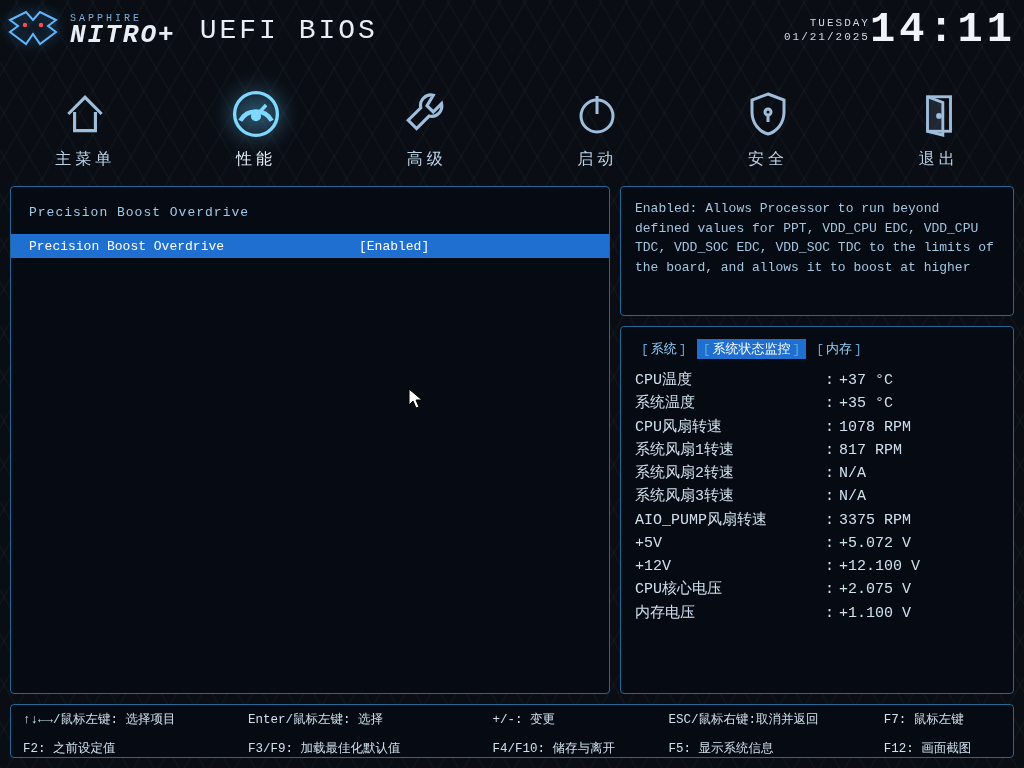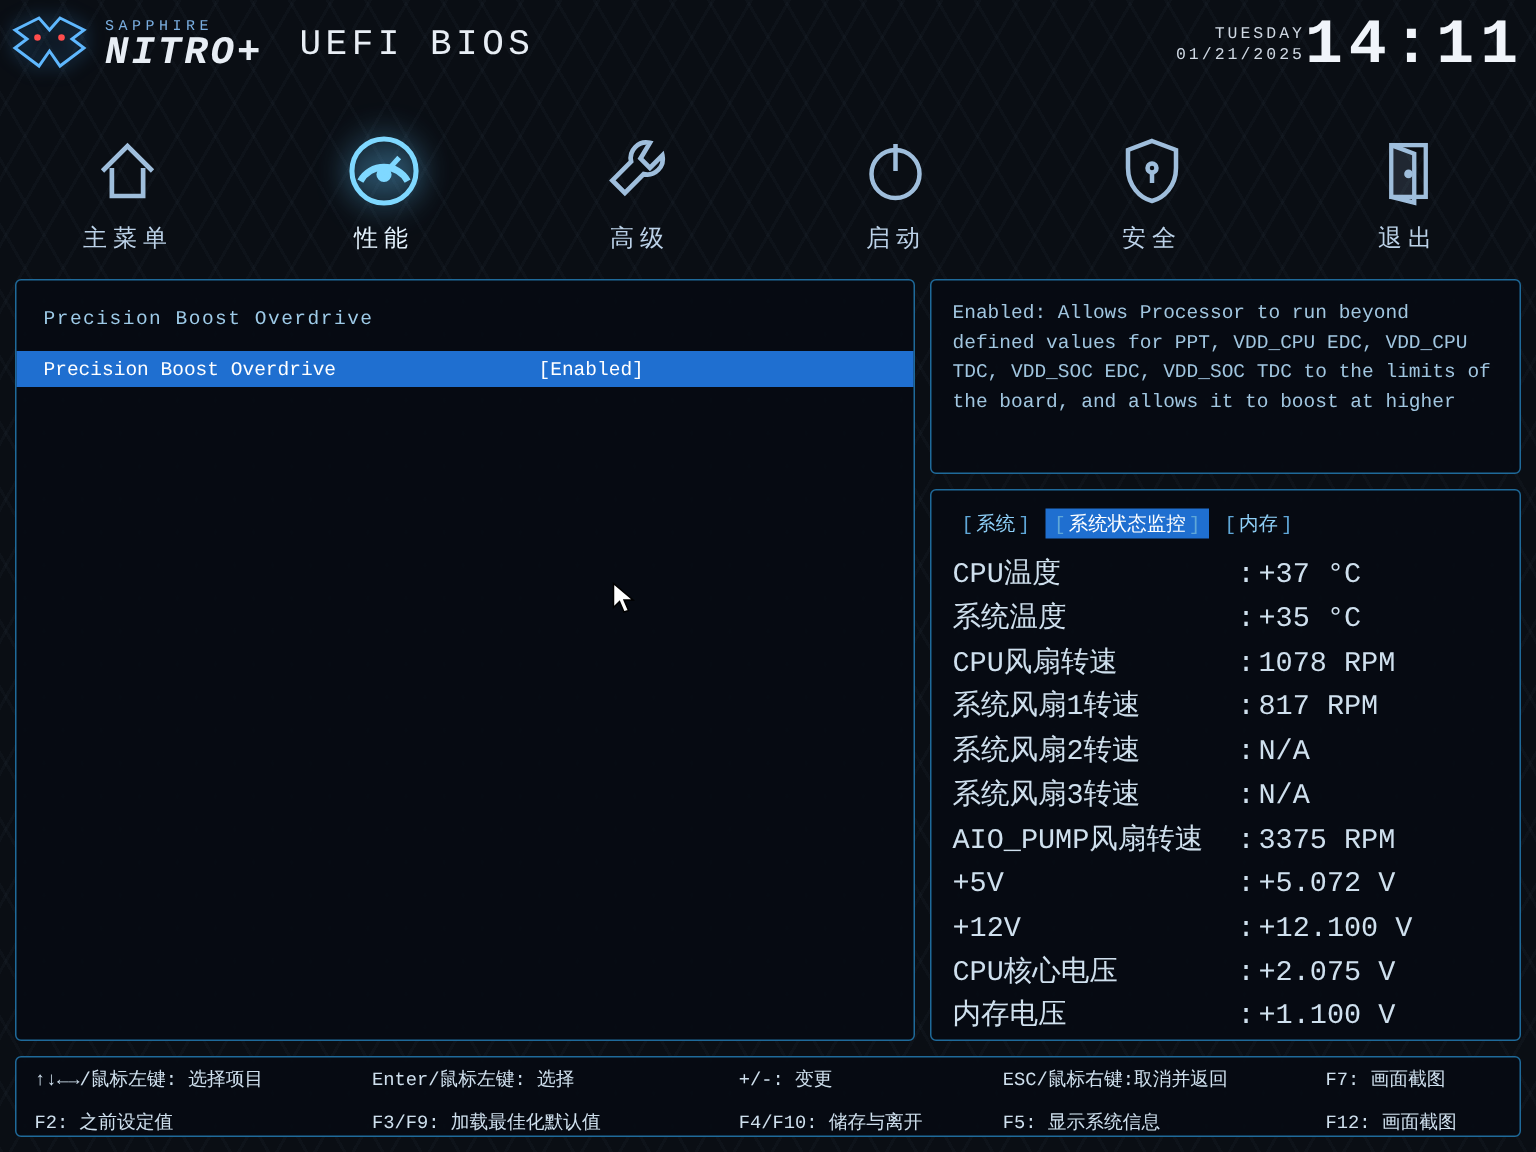--- a/index.html
+++ b/index.html
@@ -9,21 +9,21 @@
     repeating-linear-gradient(60deg, rgba(80,100,120,0.06) 0 2px, transparent 2px 22px),
     repeating-linear-gradient(-60deg, rgba(80,100,120,0.06) 0 2px, transparent 2px 22px),
     #0a0e14;
 }
 .header { position:absolute; left:0; top:0; width:100%; height:60px; display:flex; align-items:center; padding:0 8px; }
 .logo { display:flex; align-items:center; gap:12px; }
 .logo svg { filter:drop-shadow(0 0 6px rgba(70,170,255,0.6)); }
 .logo-text { display:flex; flex-direction:column; }
 .logo-text .small { font-size:10px; letter-spacing:3px; color:#7aaee0; }
 .logo-text .big { font-size:26px; font-weight:800; font-style:italic; letter-spacing:2px; color:#e8eef5; line-height:0.9; }
-.title { font-size:24px; letter-spacing:3px; color:#e8eef5; margin-left:24px; font-weight:300;font-family:Liberation Mono, monospace; }
+.title { font-size:28px; letter-spacing:3px; color:#e8eef5; margin-left:24px; font-weight:300;font-family:Liberation Mono, monospace; }
 .datetime { margin-left:auto; display:flex; align-items:center; }
 .dow-date { text-align:right; font-size:11px; letter-spacing:2px; color:#cfd8e3; line-height:1.3; }
 .clock { font-size:42px; font-weight:700; letter-spacing:4px; color:#f0f4fa; font-family:'Courier New',monospace; }
 
 .nav { position:absolute; left:0; top:62px; width:100%; height:118px; display:flex; }
 .nav-item { flex:1; display:flex; flex-direction:column; align-items:center; justify-content:flex-end; padding-bottom:10px; gap:8px; cursor:pointer; color:#bcd2e8; }
 .nav-item .ico { width:54px; height:54px; display:flex; align-items:center; justify-content:center; color:#9fbedc; }
 .nav-item.active { position:relative; }
 .nav-item.active::before { content:""; position:absolute; inset:6px 20px 0 20px; background:linear-gradient(180deg, rgba(40,120,200,0.55), rgba(20,60,110,0.3)); border:1px solid rgba(80,170,255,0.55); border-radius:6px; z-index:-1; }
 .nav-item.active .ico { color:#7fd8ff; filter:drop-shadow(0 0 10px rgba(100,200,255,0.9)); }
@@ -44,21 +44,21 @@
 
 .help-title{ color:#a8d6f2; margin-bottom:2px;}
 .help-body { color:#a1c6e0; white-space:pre-line; }
 
 .mon-tabs { display:flex; gap:4px; font-size:13px; margin-bottom:10px; }
 .mon-tab { color:#8ecff7; padding:1px 6px; }
 .mon-tab.active { background:#1f6fd0; color:#fff; }
 .mon-tab::before { content:"["; color:#5fa7d8; margin-right:2px;}
 .mon-tab::after  { content:"]"; color:#5fa7d8; margin-left:2px;}
 
-.mon-row { display:flex; font-size:19px; line-height:1.55; color:#cfe0ee; }
+.mon-row { display:flex; font-size:15px; line-height:1.55; color:#cfe0ee; }
 .mon-row .k { flex:0 0 190px; }
 .mon-row .c { flex:0 0 14px; }
 .mon-row .v { }
 
 .foot-col { display:flex; flex-direction:column; justify-content:flex-end; gap:12px; }
 .foot-col span { white-space:nowrap; }
 
 .cursor { position:absolute; left:408px; top:388px; width:16px; height:22px; pointer-events:none; }
 </style>
 </head>
@@ -236,21 +236,21 @@
       </div>
       <div class="foot-col">
         <span>+/-: 变更</span>
         <span>F4/F10: 储存与离开</span>
       </div>
       <div class="foot-col">
         <span>ESC/鼠标右键:取消并返回</span>
         <span>F5: 显示系统信息</span>
       </div>
       <div class="foot-col">
-        <span>F7: 画面截图</span>
+        <span>F7: 鼠标左键</span>
         <span>F12: 画面截图</span>
       </div>
     </div>
 
   <svg class="cursor" viewBox="0 0 16 22">
     <path d="M1 1 L1 17 L5 13 L8 20 L11 19 L8 12 L14 12 Z" fill="#fff" stroke="#000" stroke-width="1"></path>
   </svg>
 </div>
 
 </body></html>

